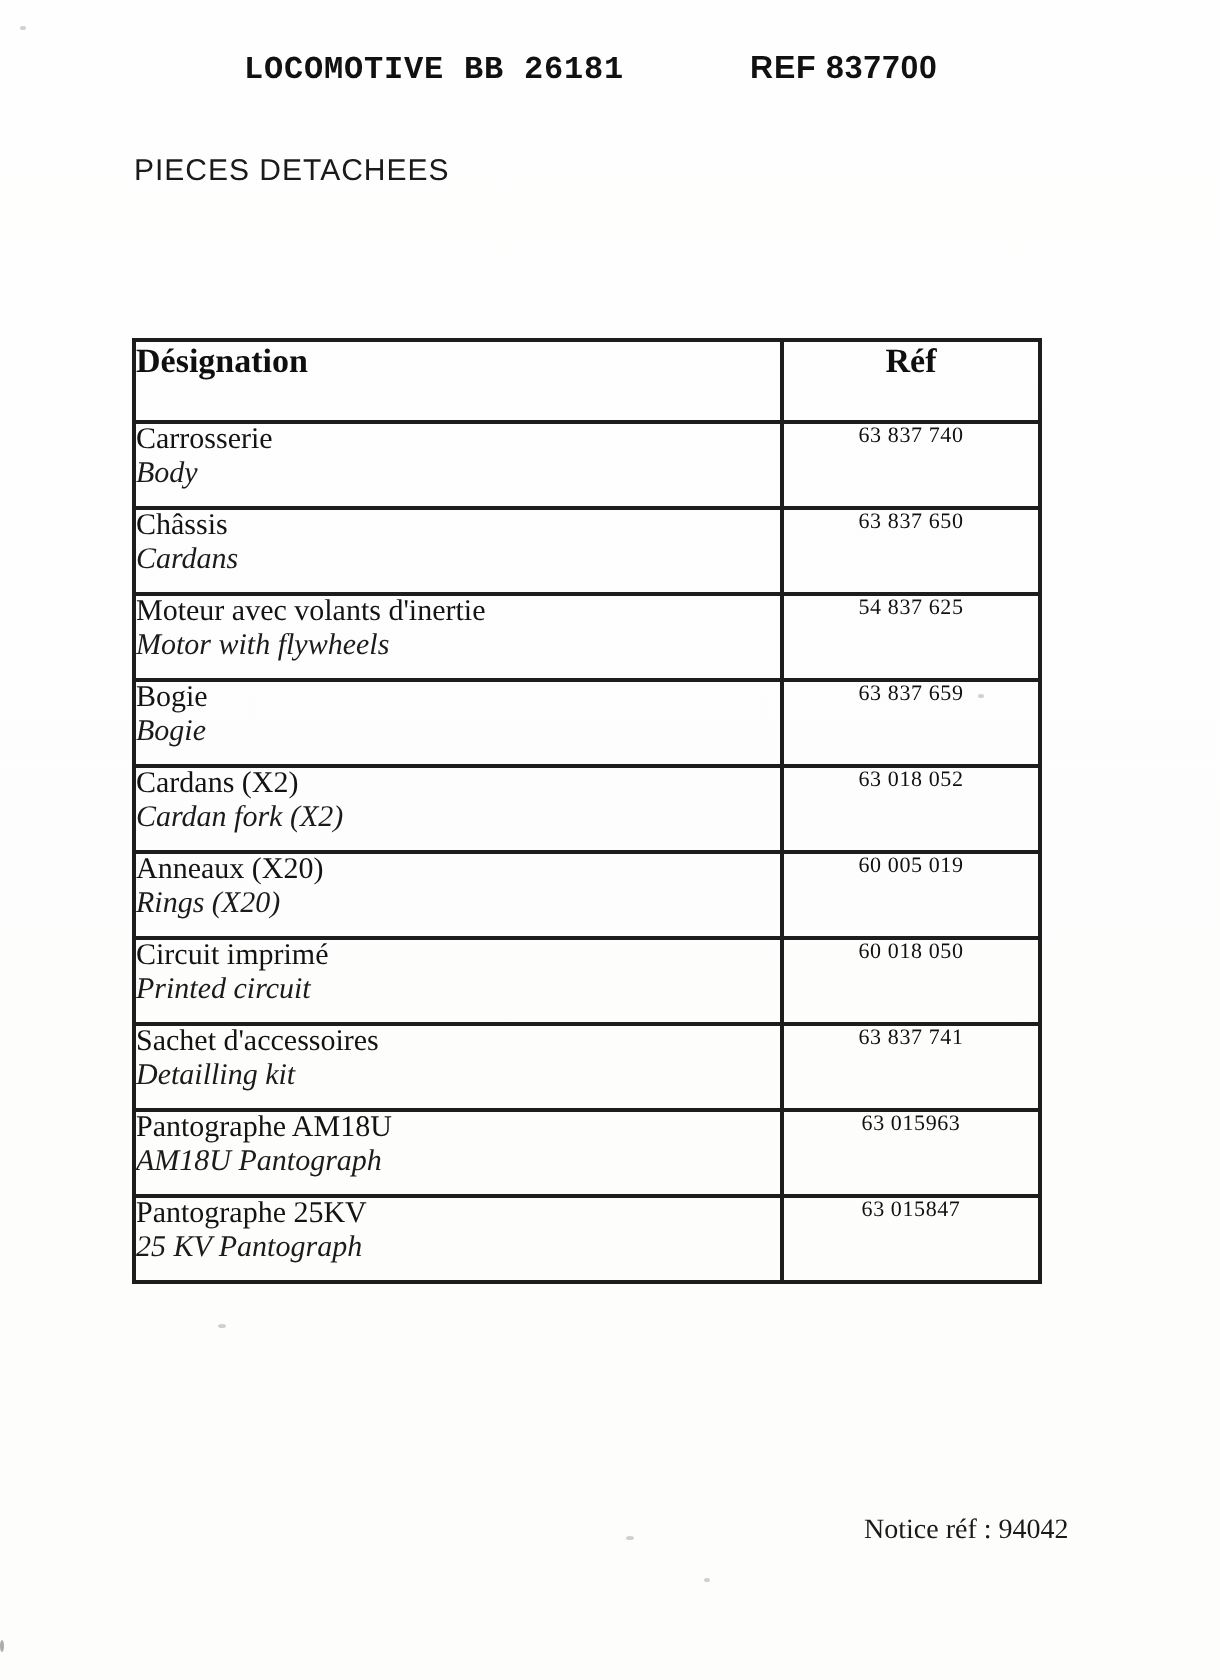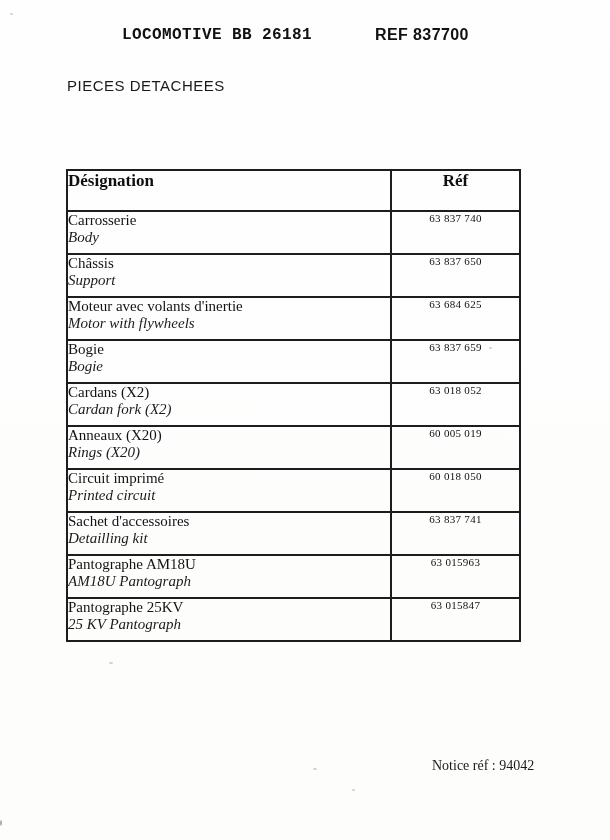--- a/index.html
+++ b/index.html
@@ -151,30 +151,30 @@
         <tr>
           <td class="cell-designation">
             <div class="name-fr">Carrosserie</div>
             <div class="name-en">Body</div>
           </td>
           <td class="cell-ref">63 837 740</td>
         </tr>
         <tr>
           <td class="cell-designation">
             <div class="name-fr">Châssis</div>
-            <div class="name-en">Support</div>
+            <div class="name-en">Cardans</div>
           </td>
           <td class="cell-ref">63 837 650</td>
         </tr>
         <tr>
           <td class="cell-designation">
             <div class="name-fr">Moteur avec volants d'inertie</div>
             <div class="name-en">Motor with flywheels</div>
           </td>
-          <td class="cell-ref">63 684 625</td>
+          <td class="cell-ref">54 837 625</td>
         </tr>
         <tr>
           <td class="cell-designation">
             <div class="name-fr">Bogie</div>
             <div class="name-en">Bogie</div>
           </td>
           <td class="cell-ref">63 837 659</td>
         </tr>
         <tr>
           <td class="cell-designation">

